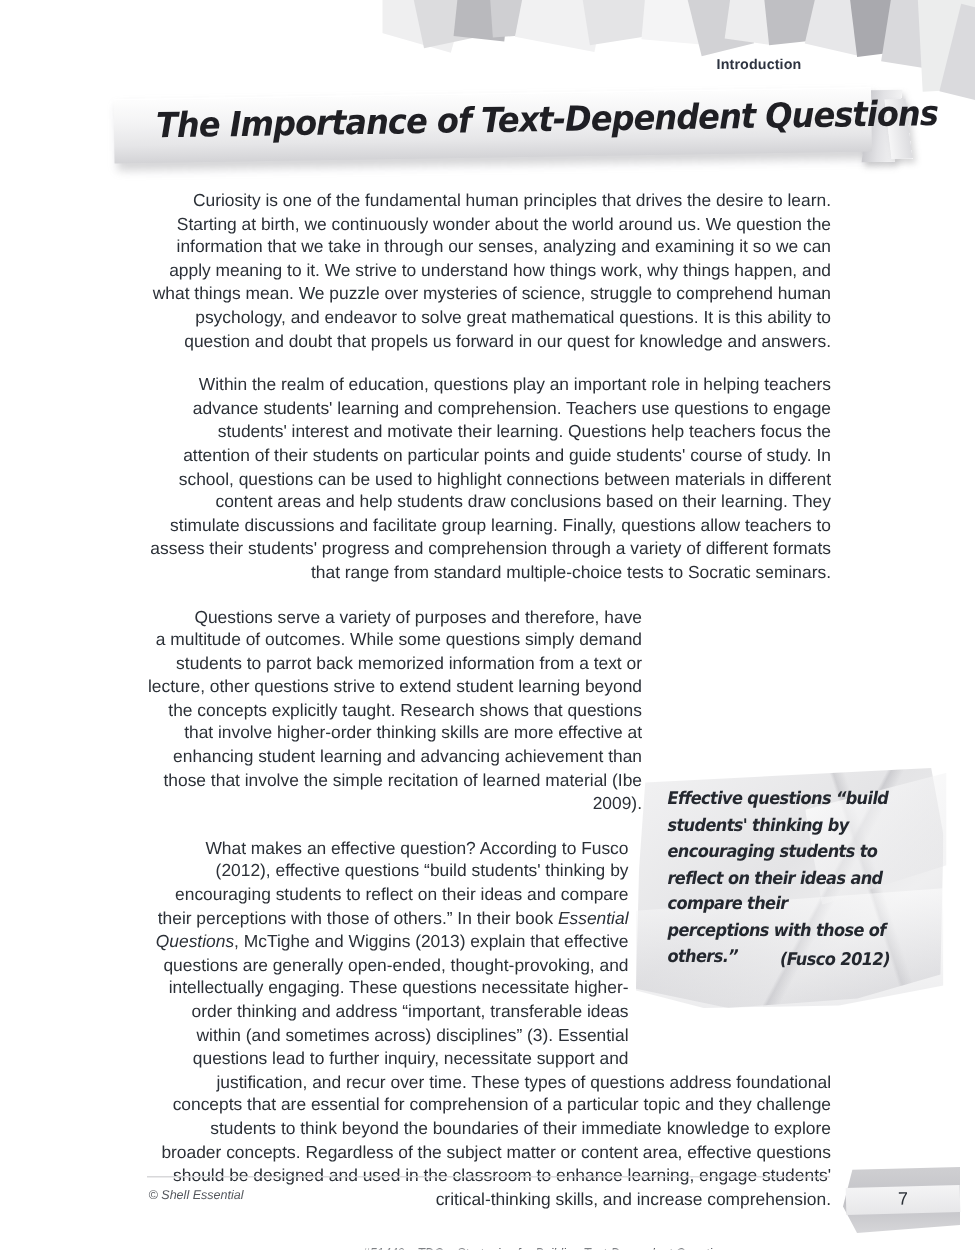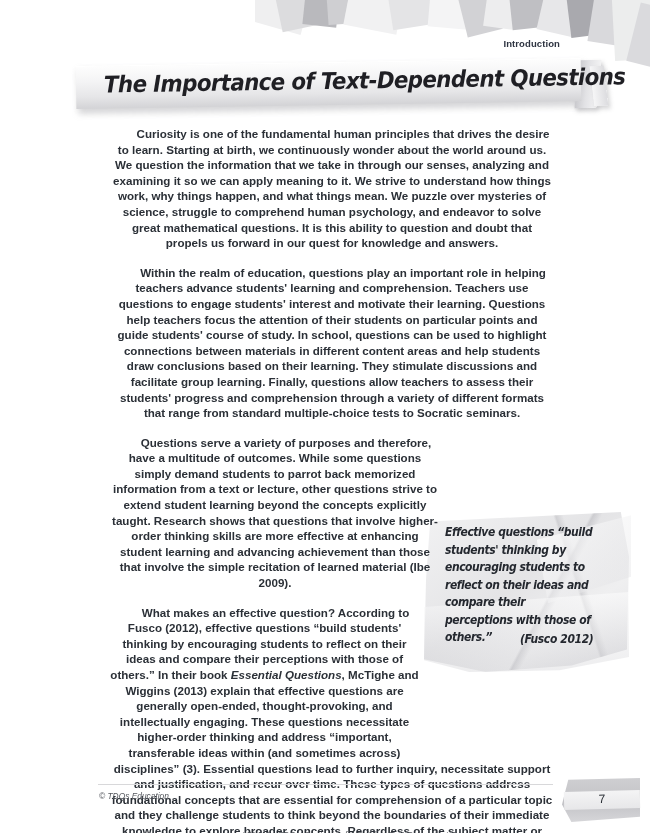--- a/index.html
+++ b/index.html
@@ -27,23 +27,23 @@
   }
   .shard {
     position: absolute;
     background: #e9e9ea;
   }
 
   
   .running-head {
     position: absolute;
     top: 38px;
-    left: 430px;
+    left: 441px;
     width: 130px;
-    text-align: right;
+    text-align: center;
     font-size: 9.5px;
     font-weight: bold;
     color: #2d3340;
     letter-spacing: 0.1px;
   }
 
   
   .banner-wrap {
     position: absolute;
     top: 58px;
@@ -109,27 +109,26 @@
   }
 
   
   .content {
     position: absolute;
     left: 98px;
     top: 126px;
     width: 456px;
   }
   p.para {
-    margin: 0 0 14px 12px;
+    margin: 0 0 14px 0;
     font-size: 11.6px;
     line-height: 15.6px;
     color: #2b3037;
-    text-align: center;
+    text-align: right;
     text-indent: 22px;
-    font-weight: bold;
   }
   .para em { font-style: italic; }
 
   
   .pullquote {
     position: absolute;
     left: 424px;
     top: 512px;
     width: 205px;
     height: 160px;
@@ -300,21 +299,21 @@
 <div class="content">
   <p class="para">Curiosity is one of the fundamental human principles that drives the desire to learn. Starting at birth, we continuously wonder about the world around us. We question the information that we take in through our senses, analyzing and examining it so we can apply meaning to it. We strive to understand how things work, why things happen, and what things mean. We puzzle over mysteries of science, struggle to comprehend human psychology, and endeavor to solve great mathematical questions. It is this ability to question and doubt that propels us forward in our quest for knowledge and answers.</p>
   <p class="para">Within the realm of education, questions play an important role in helping teachers advance students' learning and comprehension. Teachers use questions to engage students' interest and motivate their learning. Questions help teachers focus the attention of their students on particular points and guide students' course of study. In school, questions can be used to highlight connections between materials in different content areas and help students draw conclusions based on their learning. They stimulate discussions and facilitate group learning. Finally, questions allow teachers to assess their students' progress and comprehension through a variety of different formats that range from standard multiple-choice tests to Socratic seminars.</p>
   <p class="para" style="width:330px;">Questions serve a variety of purposes and therefore, have a multitude of outcomes. While some questions simply demand students to parrot back memorized information from a text or lecture, other questions strive to extend student learning beyond the concepts explicitly taught. Research shows that questions that involve higher-order thinking skills are more effective at enhancing student learning and advancing achievement than those that involve the simple recitation of learned material (Ibe 2009).</p>
   <p class="para" style="text-indent:22px;"><span style="float: right; width: 135px; height: 150px;"></span>
     <span>What makes an effective question? According to Fusco (2012), effective questions “build students' thinking by encouraging students to reflect on their ideas and compare their perceptions with those of others.” In their book </span><em>Essential Questions</em><span>, McTighe and Wiggins (2013) explain that effective questions are generally open-ended, thought-provoking, and intellectually engaging. These questions necessitate higher-order thinking and address “important, transferable ideas within (and sometimes across) disciplines” (3). Essential questions lead to further inquiry, necessitate support and justification, and recur over time. These types of questions address foundational concepts that are essential for comprehension of a particular topic and they challenge students to think beyond the boundaries of their immediate knowledge to explore broader concepts. Regardless of the subject matter or content area, effective questions should be designed and used in the classroom to enhance learning, engage students' critical-thinking skills, and increase comprehension.</span>
   </p>
 </div>
 
 <div class="footer-rule"></div>
-<div class="footer-left">© TDQs Education</div>
+<div class="footer-left">© Shell Essential</div>
 <div class="footer-center">#51449—TDQs: Strategies for Building Text-Dependent Questions</div>
 <div class="page-tab">
   <div class="page-tab-back"></div>
   <div class="page-tab-strip"></div>
   <div class="page-number">7</div>
 </div>
 
 <div style="position:absolute;left:0;top:0;width:0;height:0;overflow:hidden"></div>
 
 </body></html>

